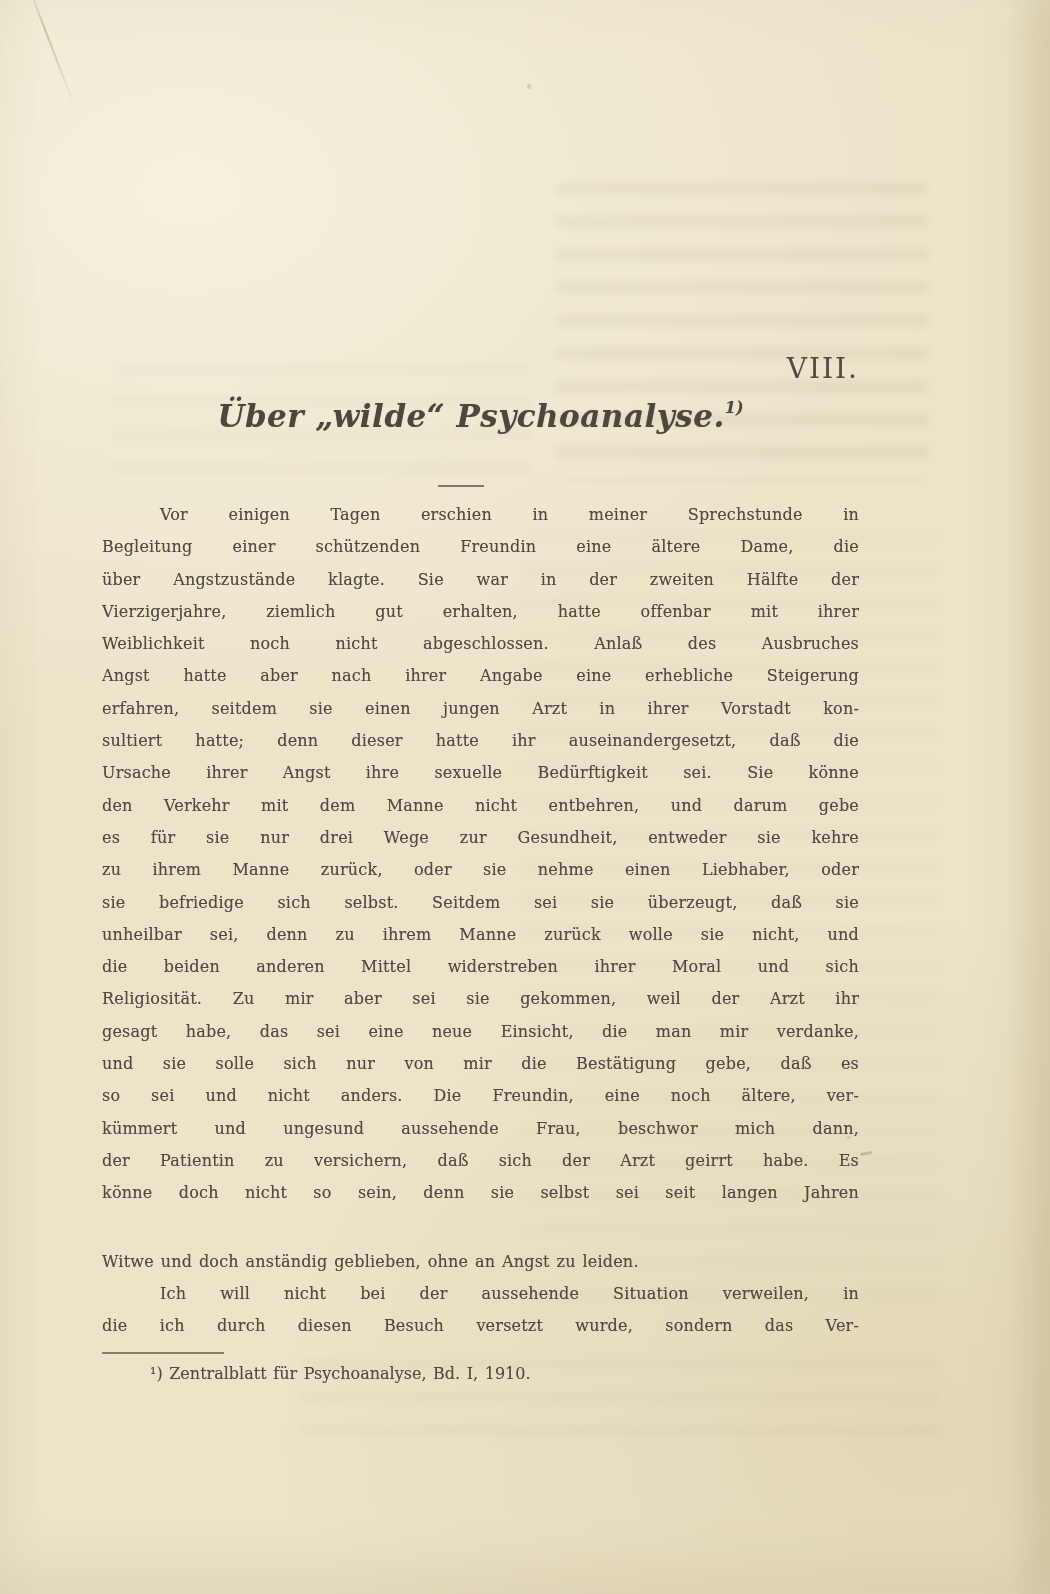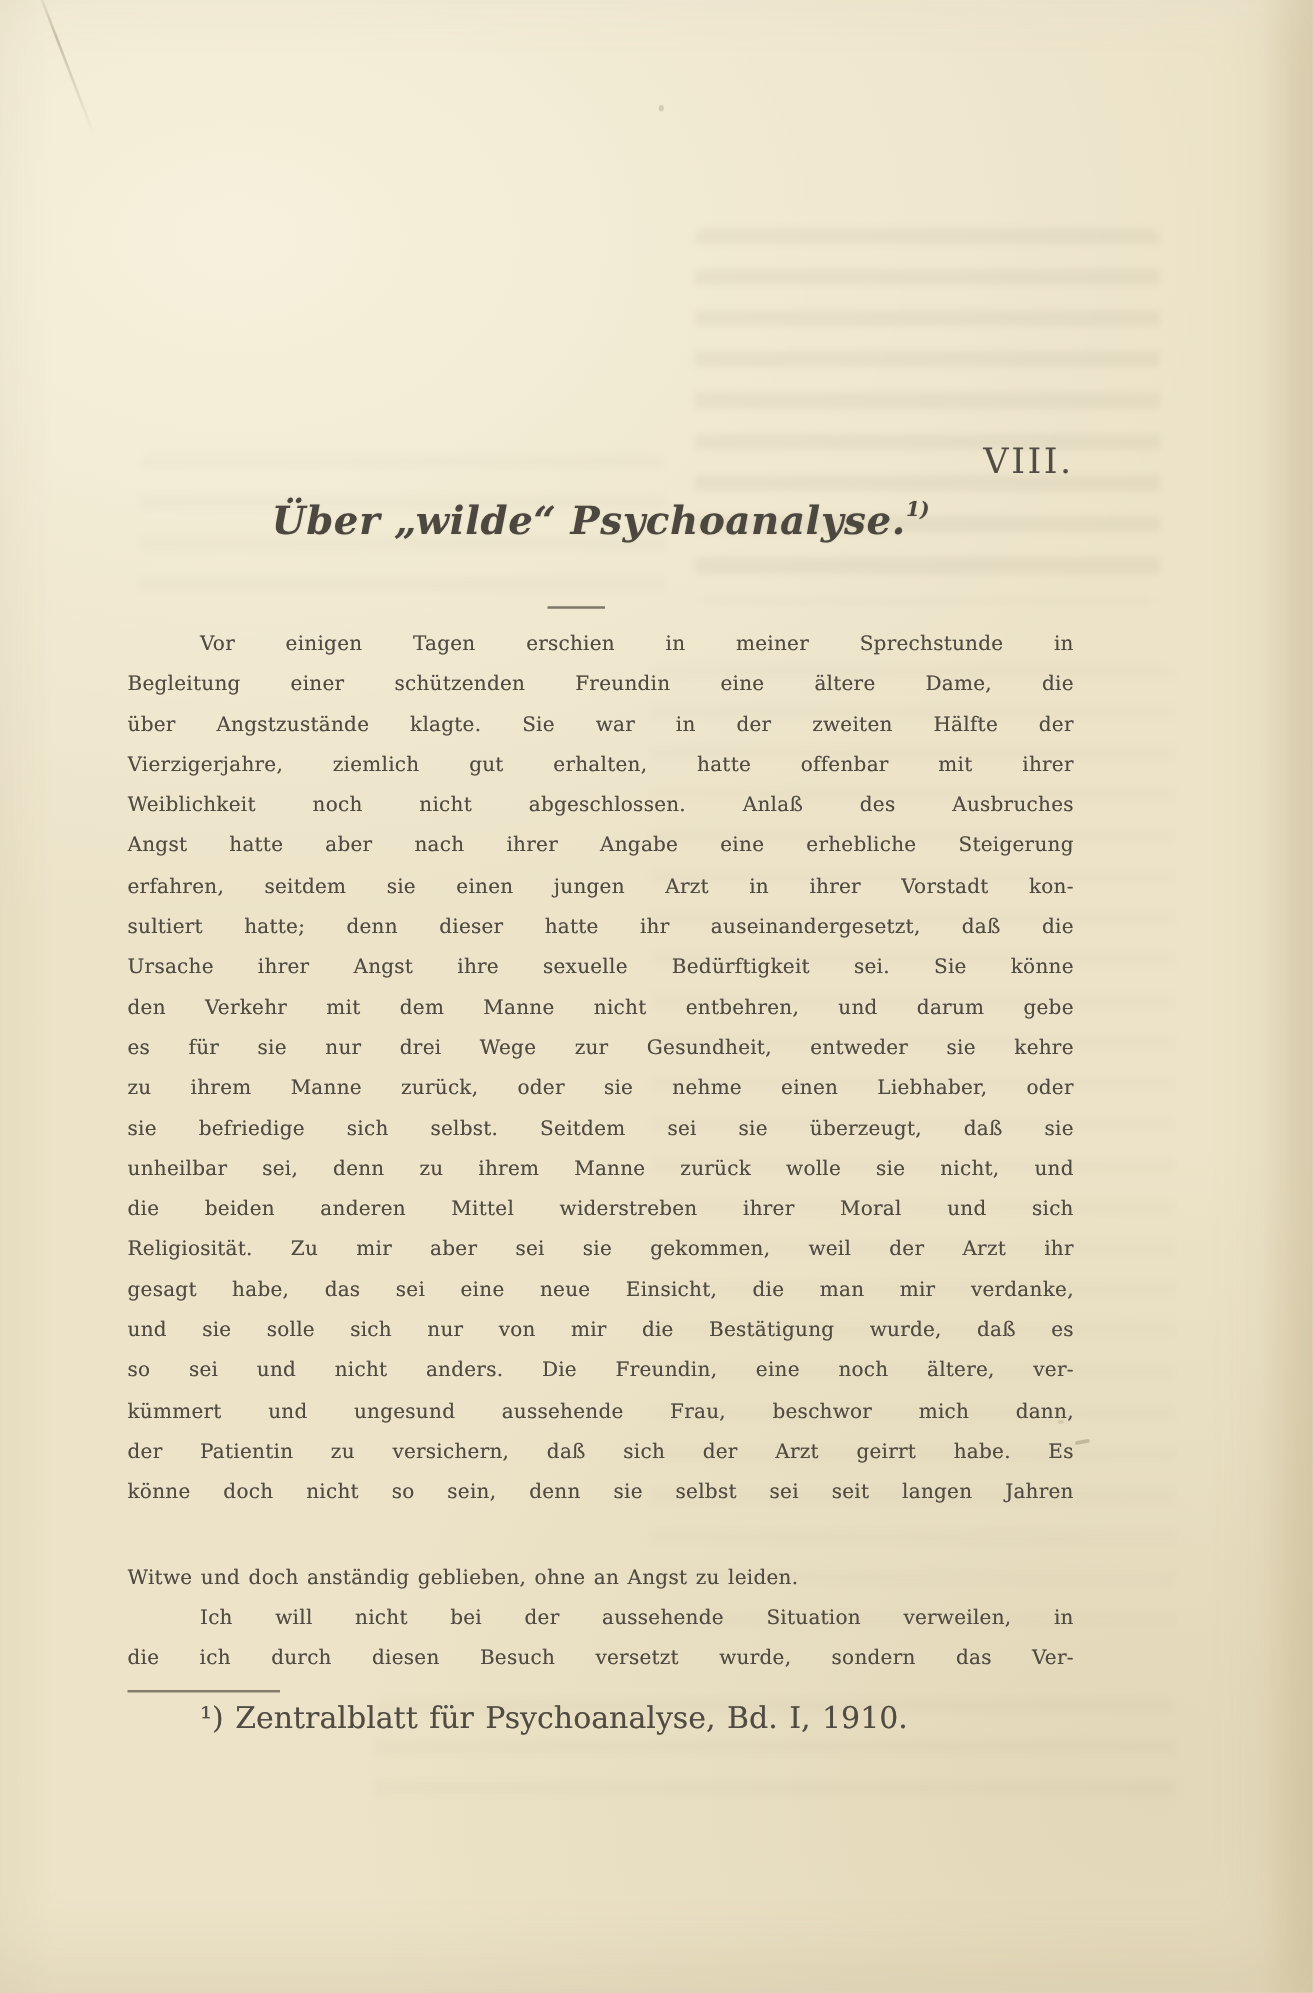--- a/index.html
+++ b/index.html
@@ -58,23 +58,23 @@
   }
   .ln.indent { text-indent: 58px; }
   .ln.flush  { text-align: left; text-align-last: left; margin-top: 36px; }
 
   
   .footnote-divider {
     position: absolute; top: 1352px; left: 102px; width: 122px; height: 2px;
     background: rgba(82,76,64,0.68);
   }
   .footnote {
-    position: absolute; top: 1359px; left: 102px; width: 757px;
+    position: absolute; top: 1359px; left: 92px; width: 757px;
     padding-left: 58px; box-sizing: border-box;
-    font-size: 24px; line-height: 30px;
+    font-size: 16px; line-height: 30px;
     color: #504b43;
     word-spacing: 1.5px;
     text-shadow: 0 0 0.5px rgba(80,75,67,0.4);
   }
 
   
   .ghost {
     position: absolute;
     background: repeating-linear-gradient(180deg,
       rgba(118,108,82,0.55) 0px, rgba(118,108,82,0.55) 13px,
@@ -128,21 +128,21 @@
     <div class="ln">sultiert hatte; denn dieser hatte ihr auseinandergesetzt, daß die</div>
     <div class="ln">Ursache ihrer Angst ihre sexuelle Bedürftigkeit sei. Sie könne</div>
     <div class="ln">den Verkehr mit dem Manne nicht entbehren, und darum gebe</div>
     <div class="ln">es für sie nur drei Wege zur Gesundheit, entweder sie kehre</div>
     <div class="ln">zu ihrem Manne zurück, oder sie nehme einen Liebhaber, oder</div>
     <div class="ln">sie befriedige sich selbst. Seitdem sei sie überzeugt, daß sie</div>
     <div class="ln">unheilbar sei, denn zu ihrem Manne zurück wolle sie nicht, und</div>
     <div class="ln">die beiden anderen Mittel widerstreben ihrer Moral und sich</div>
     <div class="ln">Religiosität. Zu mir aber sei sie gekommen, weil der Arzt ihr</div>
     <div class="ln">gesagt habe, das sei eine neue Einsicht, die man mir verdanke,</div>
-    <div class="ln">und sie solle sich nur von mir die Bestätigung wurde, daß es</div>
+    <div class="ln">und sie solle sich nur von mir die Bestätigung gebe, daß es</div>
     <div class="ln">so sei und nicht anders. Die Freundin, eine noch ältere, ver-</div>
     <div class="ln">kümmert und ungesund aussehende Frau, beschwor mich dann,</div>
     <div class="ln">der Patientin zu versichern, daß sich der Arzt geirrt habe. Es</div>
     <div class="ln">könne doch nicht so sein, denn sie selbst sei seit langen Jahren</div>
     <div class="ln flush">Witwe und doch anständig geblieben, ohne an Angst zu leiden.</div>
     <div class="ln indent">Ich will nicht bei der aussehende Situation verweilen, in</div>
     <div class="ln">die ich durch diesen Besuch versetzt wurde, sondern das Ver-</div>
   </div>
 
   <div class="footnote-divider"></div>

